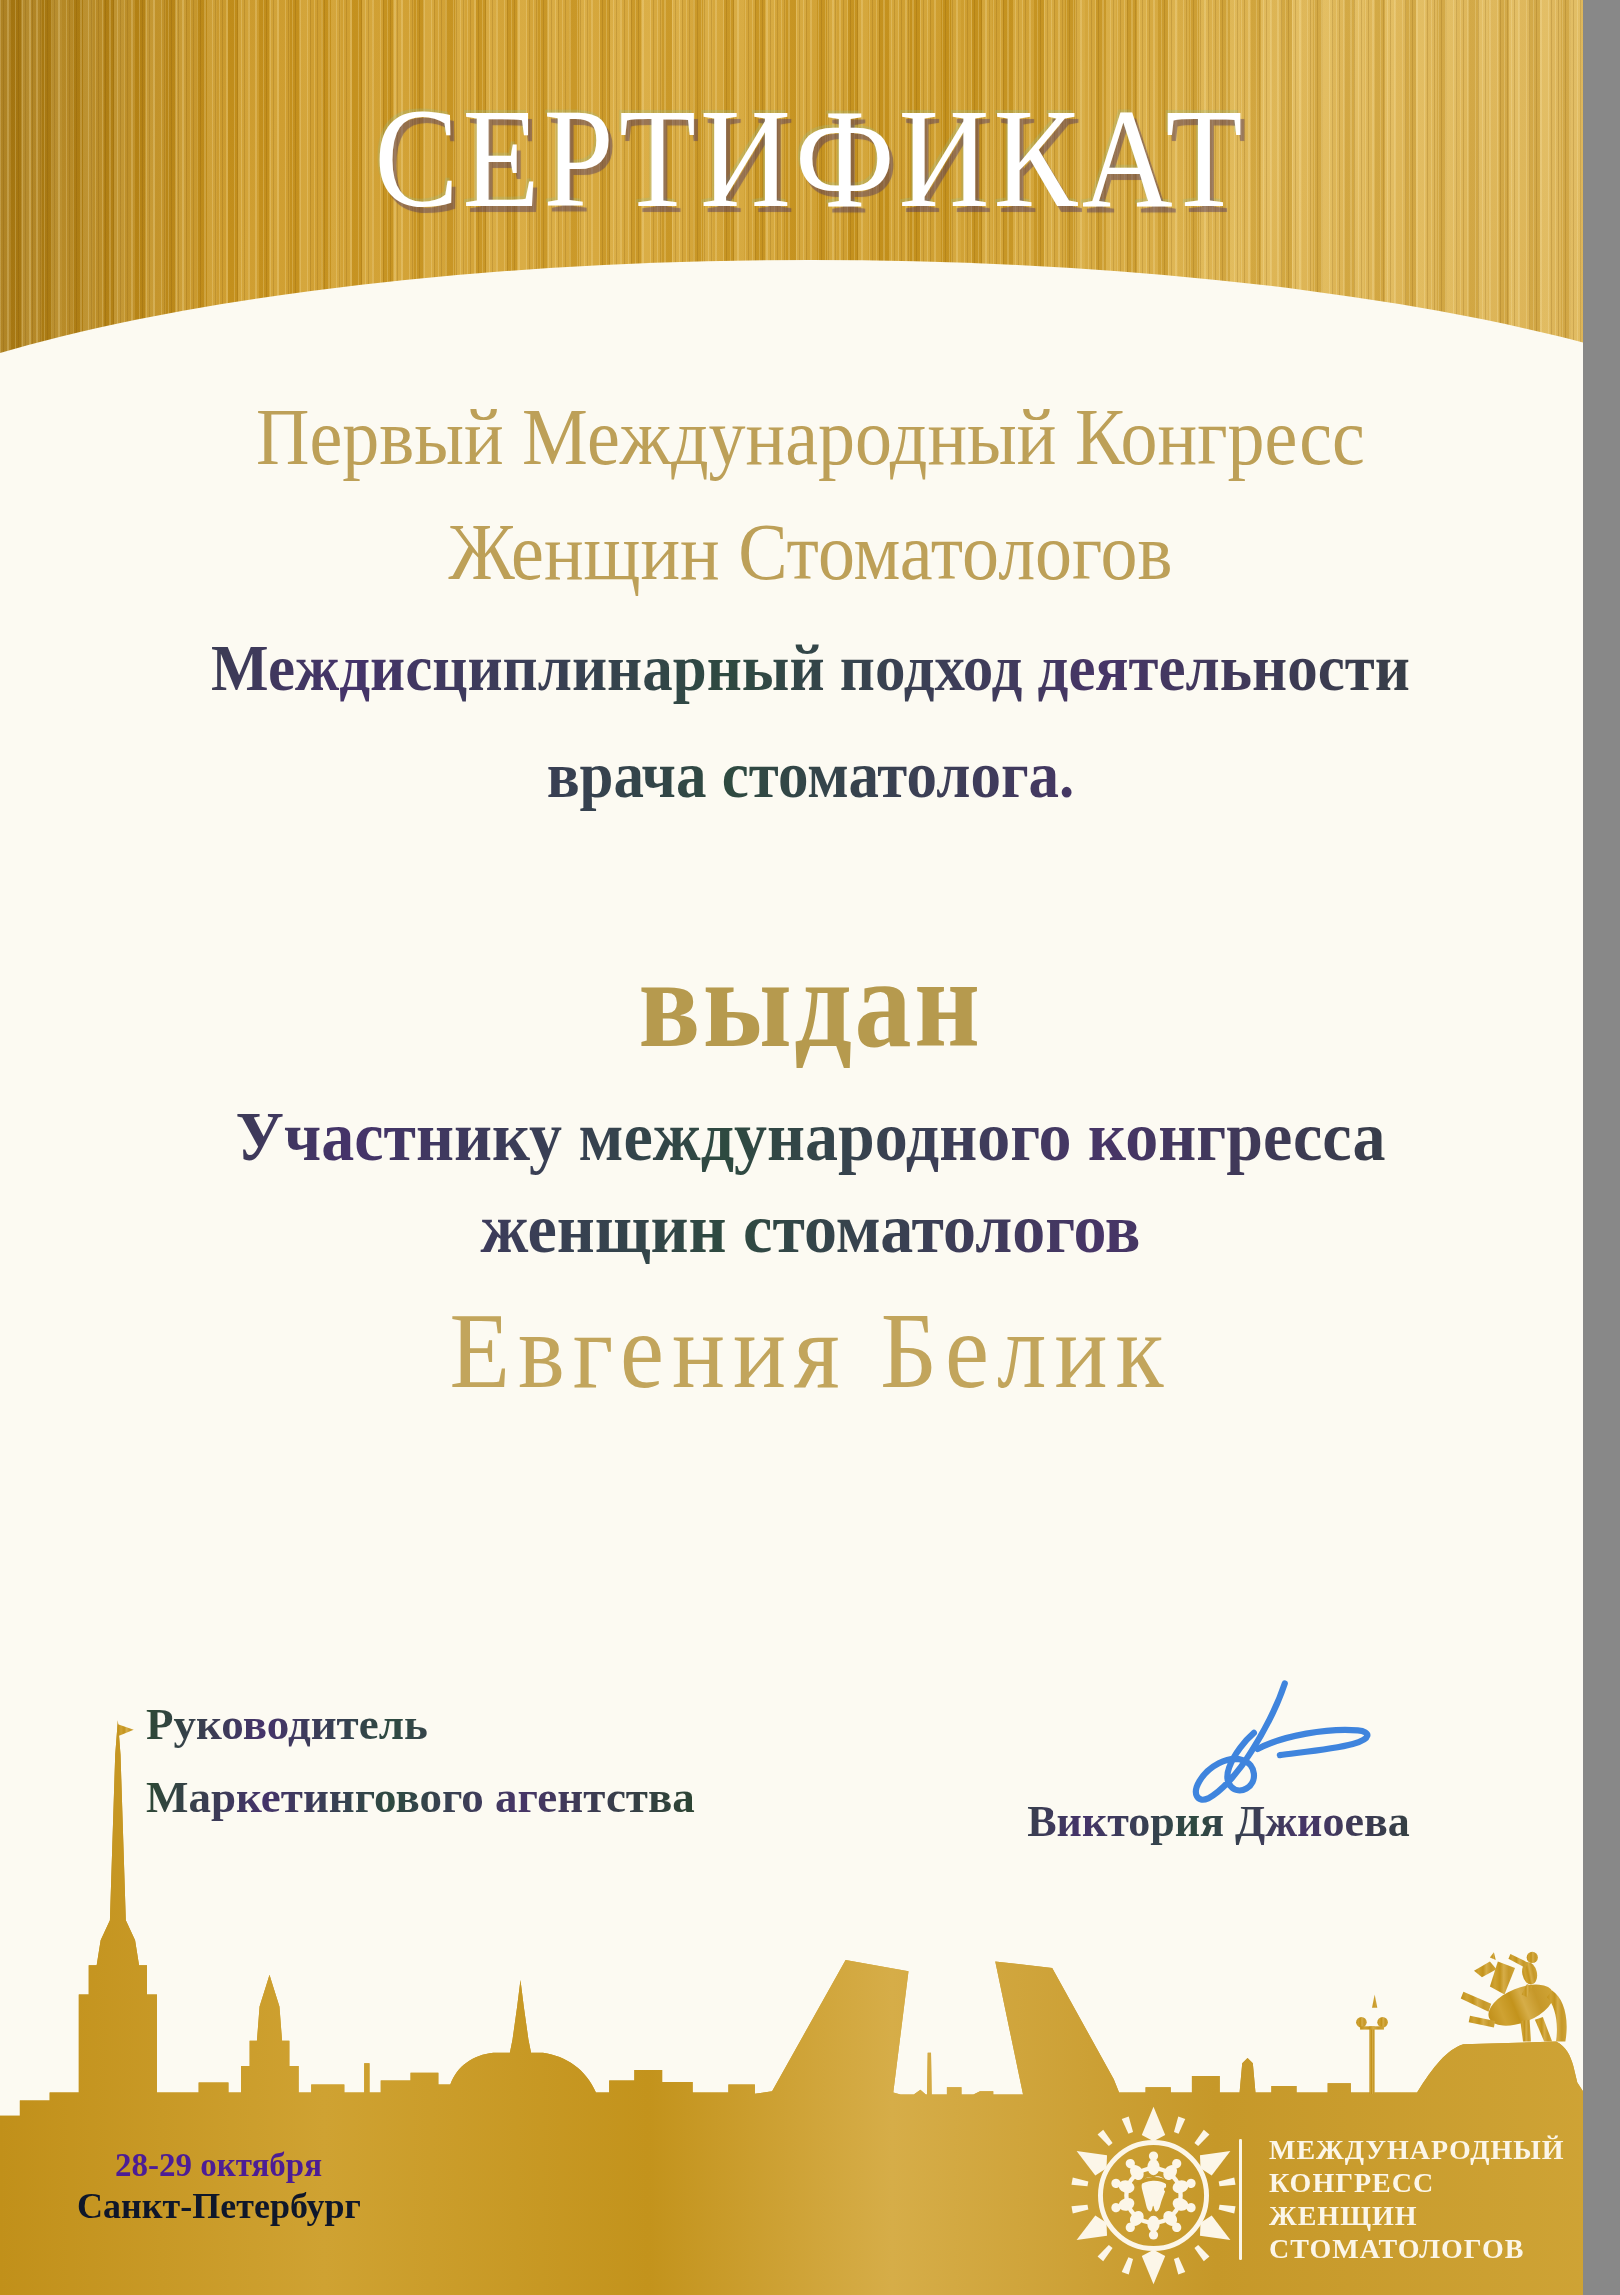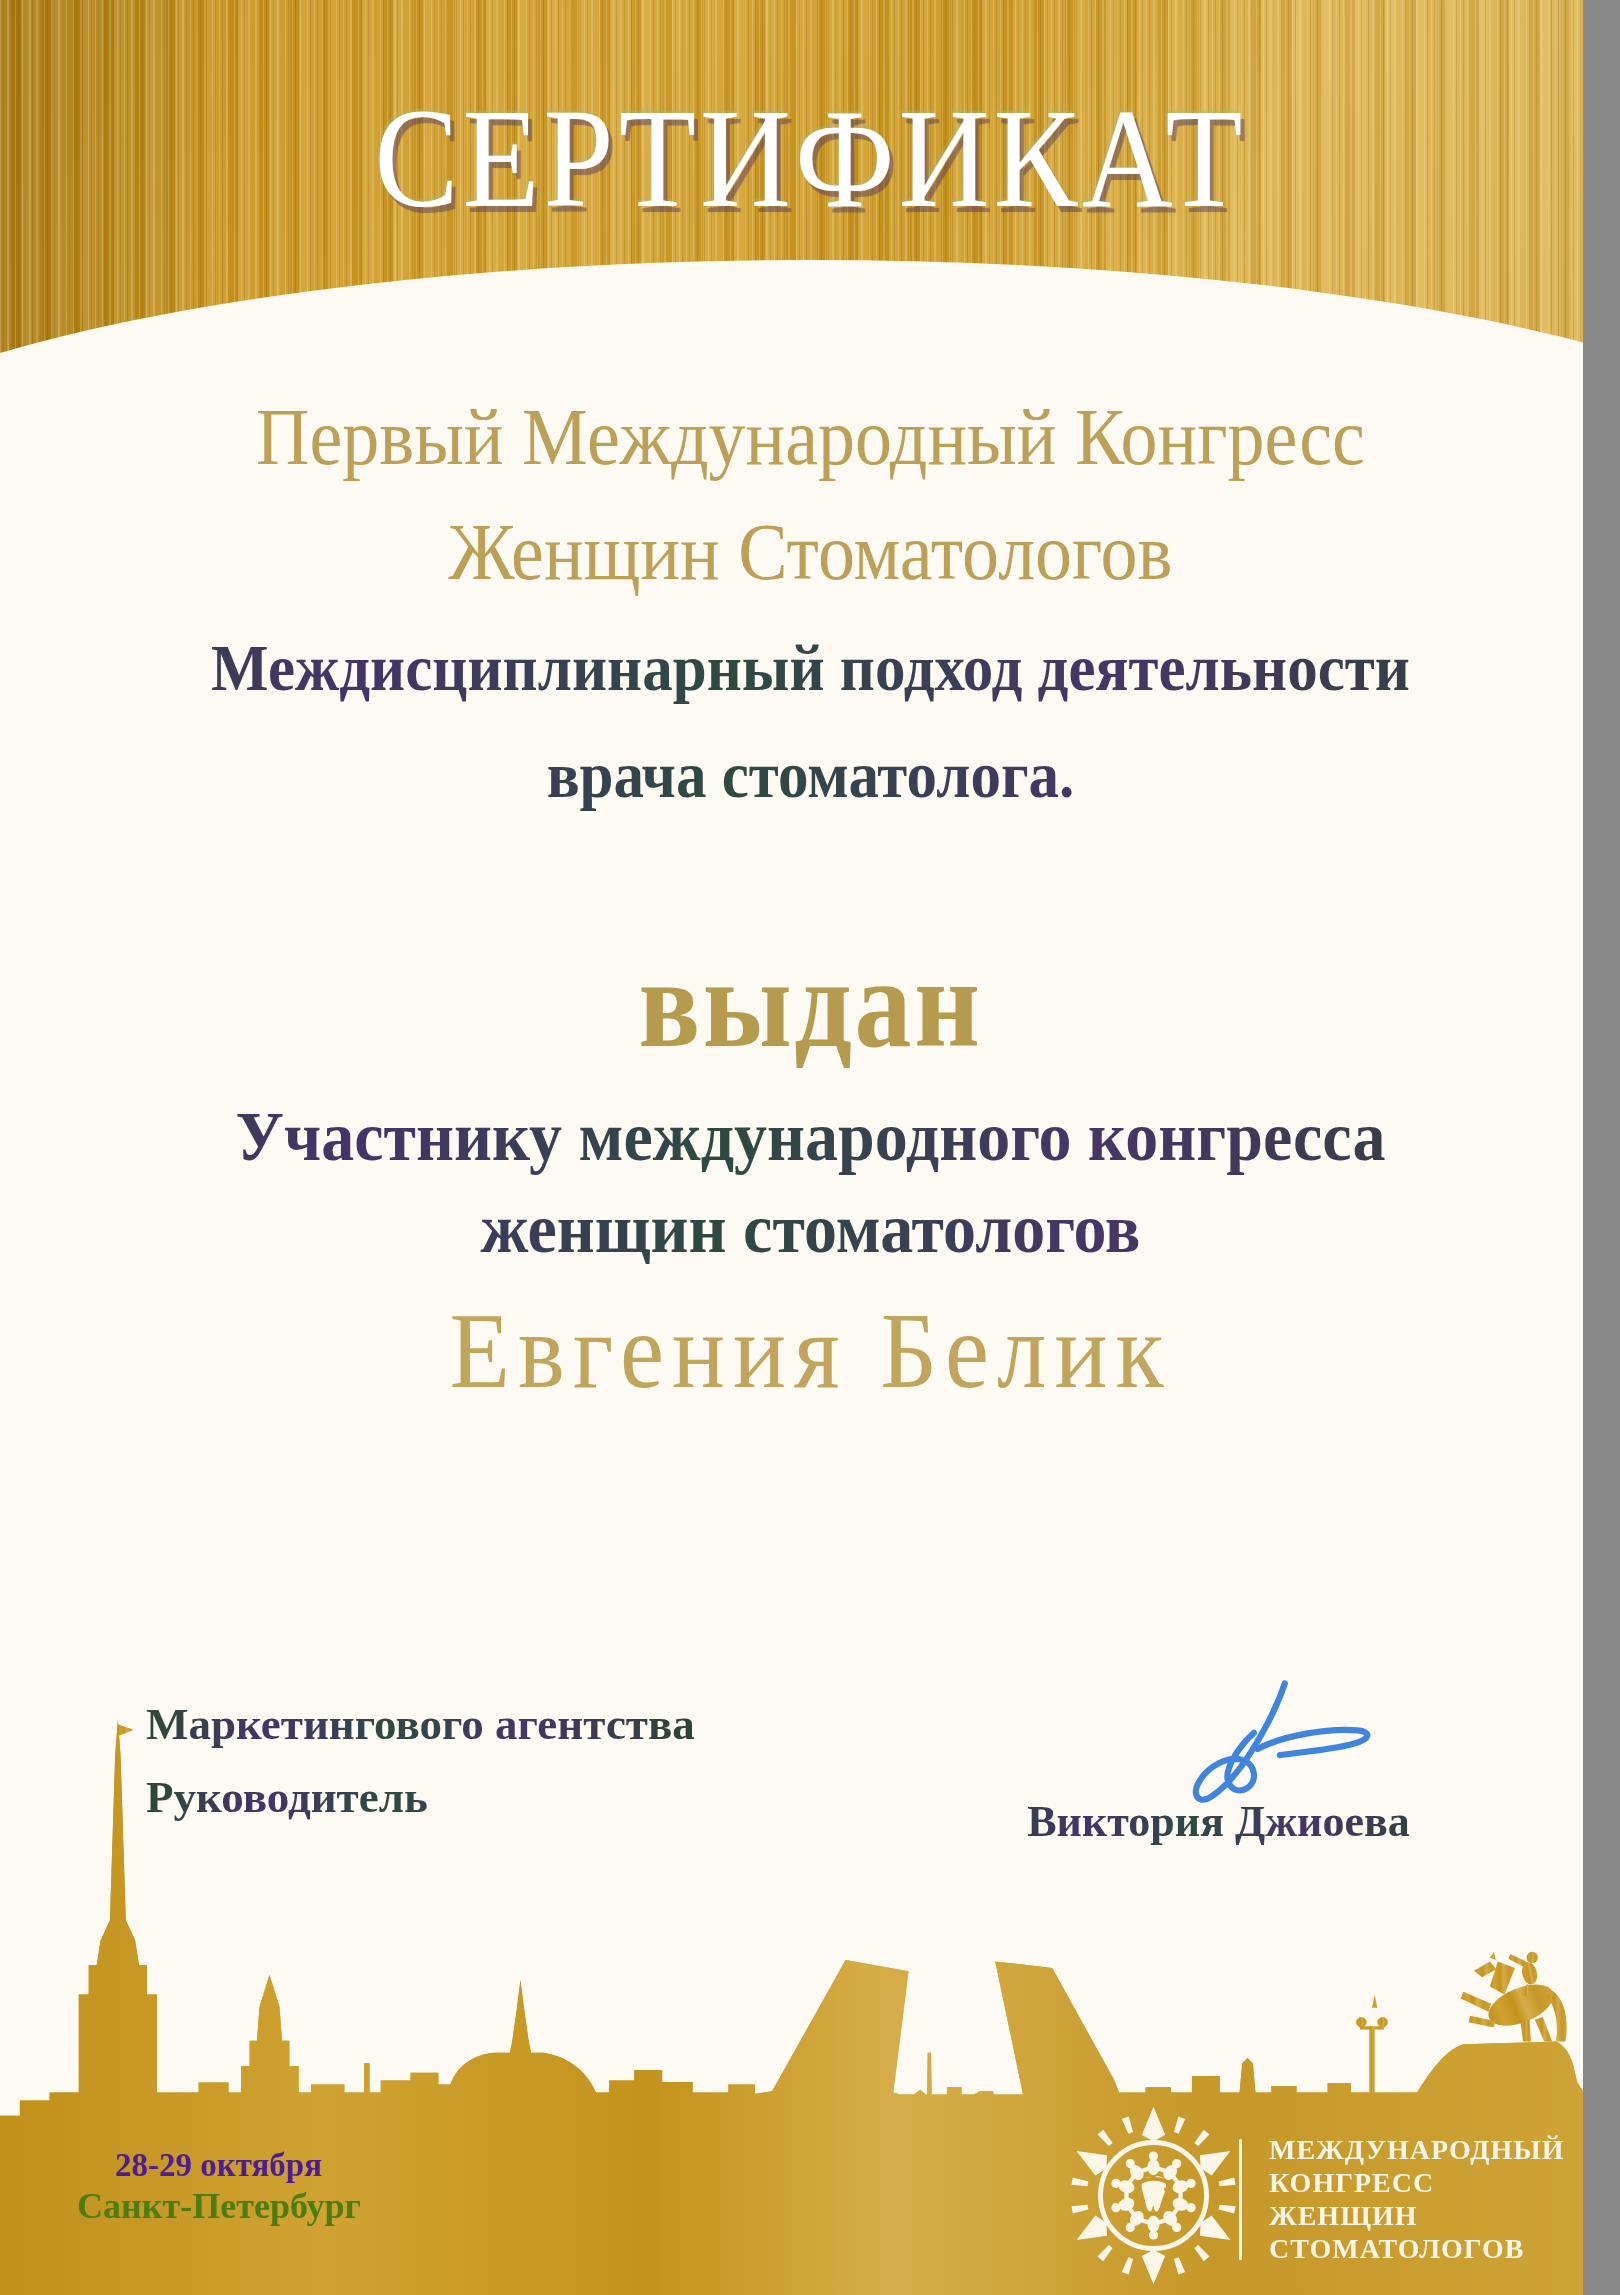--- a/index.html
+++ b/index.html
@@ -82,21 +82,21 @@
   }
 
   .skyline-svg{position:absolute;left:0;top:1695px;}
 
   .footer-dates{
     position:absolute;left:63px;top:2147px;width:311px;text-align:center;
     font-size:33px;font-weight:bold;color:#4c1d95;white-space:nowrap;
   }
   .footer-city{
     position:absolute;left:50px;top:2185px;width:338px;text-align:center;
-    font-size:36px;font-weight:bold;color:#4d7c0f;white-space:nowrap;
+    font-size:36px;font-weight:bold;color:#0f172a;white-space:nowrap;
   }
 
   .emblem-svg{position:absolute;left:1061px;top:2103px;}
   .logo-separator{
     position:absolute;left:1239px;top:2139px;width:3.3px;height:121px;
     background:#fcf6e8;border-radius:1.3px;
   }
   .logo-text{
     position:absolute;left:1269px;top:2133px;
     font-size:28px;line-height:33px;font-weight:bold;letter-spacing:1px;
@@ -126,22 +126,22 @@
   <div class="center-line issued-label" style="position:absolute;">выдан</div>
 
   <div class="center-line recipient-role" style="position:absolute;">
     <div class="ink">Участнику международного конгресса</div>
     <div class="ink">женщин стоматологов</div>
   </div>
 
   <div class="center-line recipient-name" style="position:absolute;">Евгения Белик</div>
 
   <div class="signatory-block">
+    <div class="ink">Руководитель</div>
     <div class="ink">Маркетингового агентства</div>
-    <div class="ink">Руководитель</div>
   </div>
 
   <svg class="signature-svg" width="252" height="136" viewBox="0 0 360 220">
     <g fill="none" stroke="#2f7bdc" stroke-width="10" stroke-linecap="round" opacity="0.92">
       <path d="M 212,12 C 200,48 182,84 158,122 C 136,158 108,188 88,198 C 70,206 62,190 74,170 C 88,146 120,128 144,136 C 166,143 168,172 150,182 C 132,192 112,176 122,148 C 130,126 148,104 162,92"></path>
       <path d="M 168,118 C 210,96 282,84 330,88 C 352,90 352,102 322,110 C 288,119 232,124 204,128"></path>
     </g>
   </svg>
 
   <div class="signatory-name ink">Виктория Джиоева</div>

